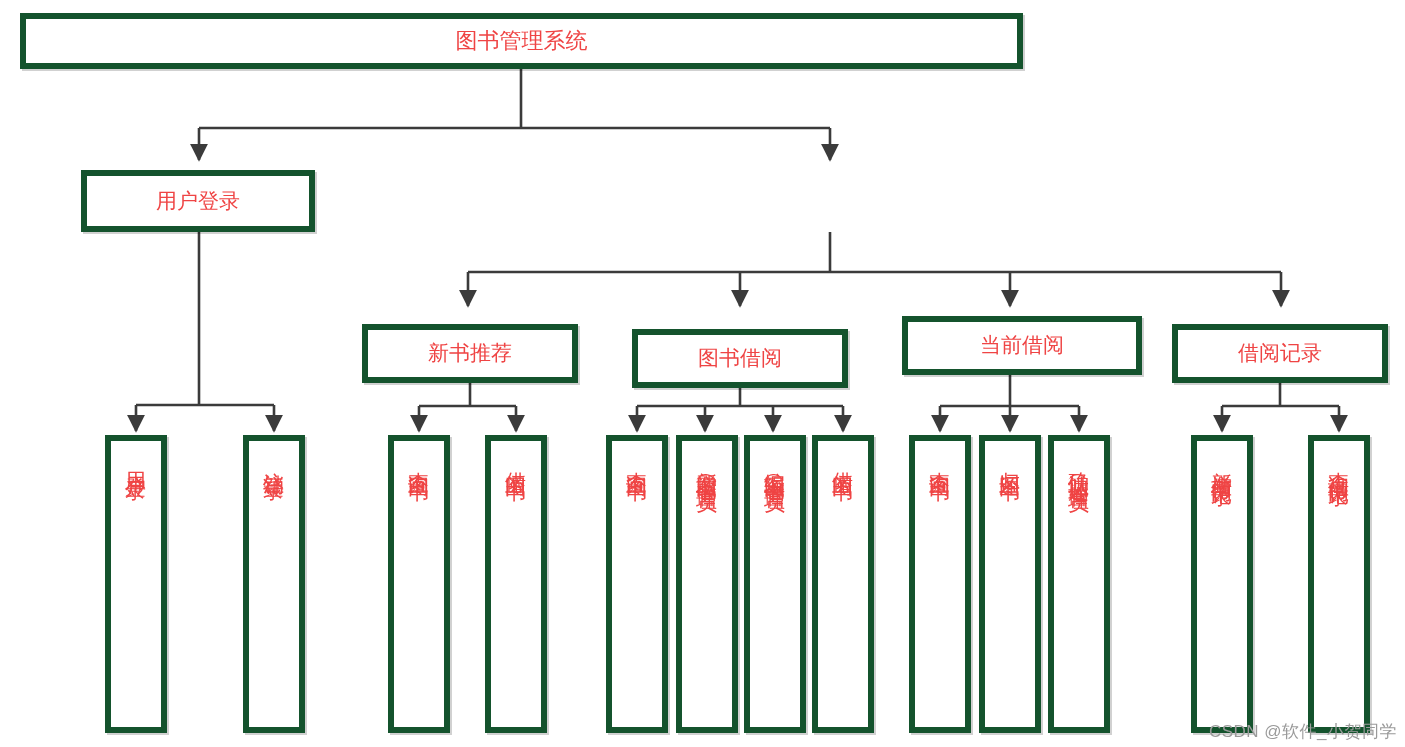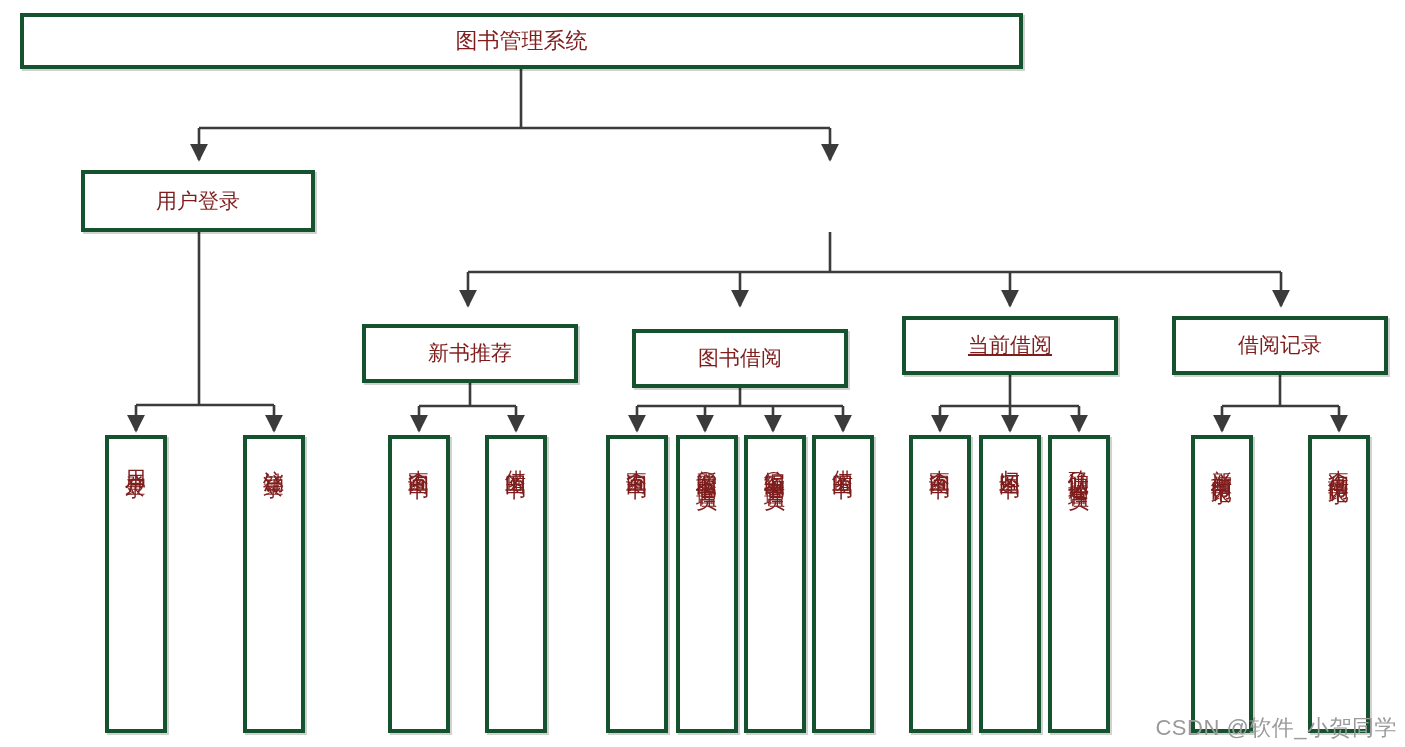--- a/index.html
+++ b/index.html
@@ -22,26 +22,26 @@
     left: 0;
     top: 0;
     width: 1405px;
     height: 747px;
     pointer-events: none;
   }
   .node {
     position: absolute;
     box-sizing: border-box;
     background: #ffffff;
-    border: 4px solid #14532d;
+    border: 6px solid #14532d;
     box-shadow: 2px 2px 0 rgba(0,0,0,0.18);
     display: flex;
     align-items: center;
     justify-content: center;
-    color: #7f1d1d;
+    color: #ef4444;
   }
   .node .label {
     line-height: 1.25;
     text-align: center;
     white-space: nowrap;
   }
   .node.horizontal .label {
     font-size: 21px;
   }
   .node.root .label {
@@ -57,21 +57,21 @@
     text-orientation: upright;
     font-size: 21px;
     letter-spacing: 3px;
     line-height: 1;
     white-space: nowrap;
   }
   #watermark {
     position: absolute;
     right: 8px;
     bottom: 4px;
-    font-size: 22px;
+    font-size: 17px;
     color: #9a9a9a;
     letter-spacing: 0.5px;
     white-space: nowrap;
   }
 </style>
 </head>
 <body>
 
 <div id="canvas">
 
@@ -132,24 +132,24 @@
   <div class="node horizontal" style="left:81px; top:170px; width:234px; height:62px;">
     <span class="label">用户登录</span>
   </div>
 
   <div class="node horizontal" style="left:362px; top:324px; width:216px; height:59px;">
     <span class="label">新书推荐</span>
   </div>
   <div class="node horizontal" style="left:632px; top:316px; width:216px; height:59px;margin-top:13px;">
     <span class="label">图书借阅</span>
   </div>
-  <div class="node horizontal" style="left:902px; top:316px; width:216px; height:59px;text-decoration:underline;">
+  <div class="node horizontal" style="left:902px; top:316px; width:240px; height:59px;">
     <span class="label">当前借阅</span>
   </div>
-  <div class="node horizontal" style="left:1172px; top:316px; width:216px; height:59px;">
+  <div class="node horizontal" style="left:1172px; top:324px; width:216px; height:59px;">
     <span class="label">借阅记录</span>
   </div>
 
   <div class="node vertical" style="left:105px; top:435px; width:62px; height:298px;">
     <span class="label">用户登录</span>
   </div>
   <div class="node vertical" style="left:243px; top:435px; width:62px; height:298px;">
     <span class="label">注销登录</span>
   </div>
 

